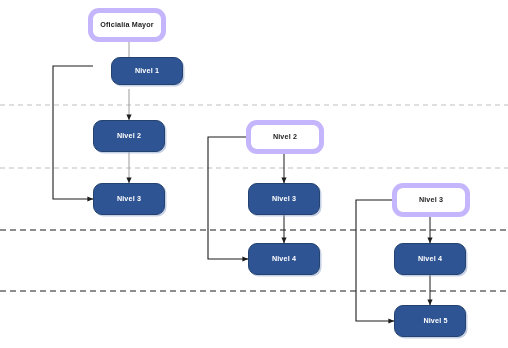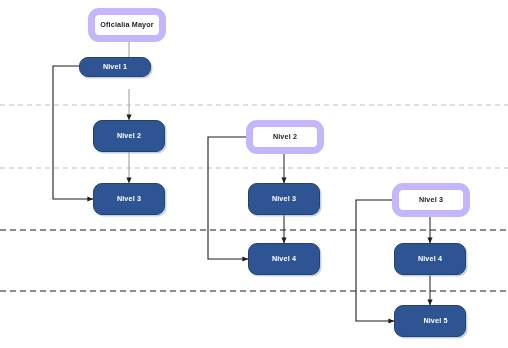--- a/index.html
+++ b/index.html
@@ -36,21 +36,21 @@
     line-height: 1.15;
   }
   .node.filled {
     background: #2E5494;
     border: 1px solid #24426f;
     color: #ffffff;
     box-shadow: 1.5px 1.5px 0 rgba(150,170,205,0.55);
   }
   .node.outline {
     background: #ffffff;
-    border: 7px solid #c4b5fd;
+    border: 5px solid #c4b5fd;
     color: #1d1d1d;
     border-radius: 11px;
   }
   .node-label {
     pointer-events: none;
     white-space: nowrap;
   }
 </style>
 </head>
 <body>
@@ -87,21 +87,21 @@
 
     <line x1="430" y1="275" x2="430" y2="305" stroke="#1d1d1d" stroke-width="1" marker-end="url(#arrow-dark)"></line>
 
     <path d="M392,200 L356,200 L356,321 L394,321" fill="none" stroke="#1d1d1d" stroke-width="1.1" marker-end="url(#arrow-dark)"></path>
   </svg>
 
   <div class="node outline" style="left:88px; top:8px; width:78px; height:34px;">
     <span class="node-label">Oficialía Mayor</span>
   </div>
 
-  <div class="node filled" style="left:79px; top:57px; width:72px; height:20px;">
+  <div class="node filled" style="left:111px; top:57px; width:72px; height:28px;">
     <span class="node-label">Nivel 1</span>
   </div>
 
   <div class="node filled" style="left:93px; top:120px; width:72px; height:32px;">
     <span class="node-label">Nivel 2</span>
   </div>
 
   <div class="node filled" style="left:93px; top:183px; width:72px; height:32px;">
     <span class="node-label">Nivel 3</span>
   </div>

